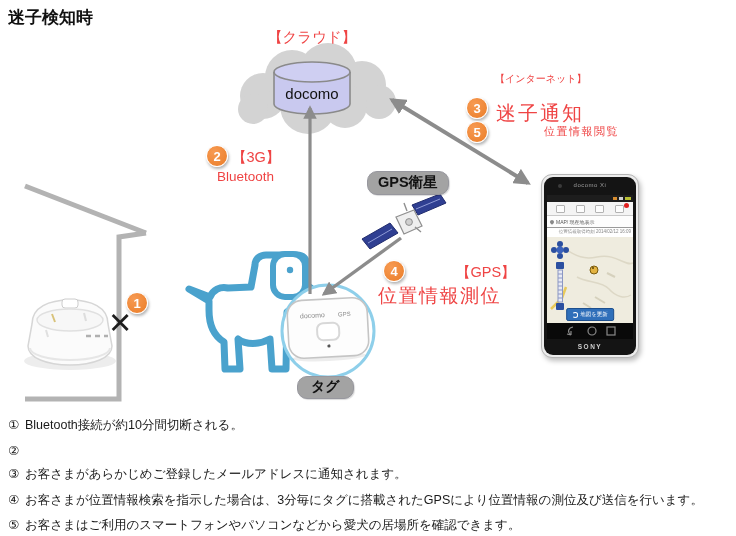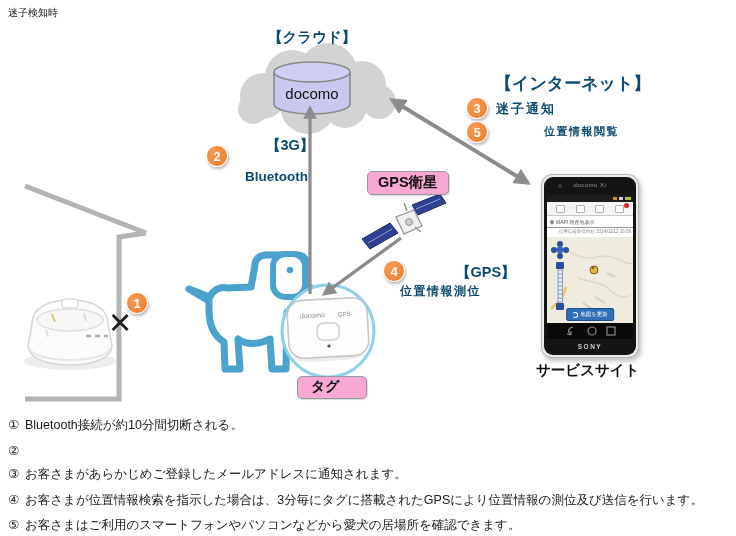--- a/index.html
+++ b/index.html
@@ -1,26 +1,26 @@
 <!DOCTYPE html>
 <html><head>
 <meta charset="utf-8">
 <style>
   html,body{margin:0;padding:0;background:#fff;}
   .canvas{position:relative;width:736px;height:536px;background:#fff;overflow:hidden;
           font-family:"Liberation Sans","DejaVu Sans",sans-serif;color:#111;}
   svg{display:block;}
   .overlay{position:absolute;left:0;top:0;}
-  .title{position:absolute;left:8px;top:6px;font-size:10px;font-weight:normal;}
-  .dtext{position:absolute;font-weight:bold;color:#0c4a6e;white-space:nowrap;}
+  .title{position:absolute;left:8px;top:6px;font-size:17px;font-weight:bold;}
+  .dtext{position:absolute;font-weight:normal;color:#ef4444;white-space:nowrap;}
   .badge{position:absolute;width:22px;height:22px;border-radius:50%;
          background:radial-gradient(circle at 35% 30%,#f79a52,#ea7d28);
          color:#fff;font-weight:bold;font-size:13px;text-align:center;line-height:22px;
          border:1.5px solid #fff;box-shadow:1px 2px 3px rgba(0,0,0,.3);box-sizing:border-box;}
-  .label-box{position:absolute;background:#f9a8d4;border:1.5px solid #97979e;border-radius:5px;
+  .label-box{position:absolute;background:#a3a3a3;border:1.5px solid #97979e;border-radius:10px;
          font-weight:bold;font-size:14.5px;padding:2px 9px 3px 9px;white-space:nowrap;
          box-shadow:1px 1px 1px rgba(0,0,0,.15);text-align:right;}
   .cross{position:absolute;font-size:29px;font-weight:bold;color:#1c1c1c;line-height:1;}
   .db-text{font-size:15px;fill:#111;text-anchor:middle;font-weight:500;}
   .tag-text{fill:#8a8a8a;text-anchor:middle;}
   
   .phone{position:absolute;left:541px;top:174px;width:98px;height:184px;background:#ececec;
          border:1px solid #b5b5b5;border-radius:11px;box-shadow:2px 3px 5px rgba(0,0,0,.25);box-sizing:border-box;}
   .phone-front{position:absolute;left:2px;top:2px;right:2px;bottom:2px;background:#141414;border-radius:9px;}
   .cam{position:absolute;left:14px;top:7px;width:4px;height:4px;border-radius:50%;background:#3a3a3a;}
@@ -127,39 +127,39 @@
       <rect x="0" y="0" width="80" height="58" rx="15" fill="#fdfdfd" stroke="#c5c5c5" stroke-width="1.6"></rect>
       <text x="25" y="18" class="tag-text" font-size="7">docomo</text>
       <text x="57" y="18" class="tag-text" font-size="6" fill="#777">GPS</text>
       <rect x="29" y="24" width="22" height="17" rx="6" fill="#ffffff" stroke="#d8d8d8" stroke-width="2"></rect>
       <circle cx="40" cy="47" r="1.6" fill="#555"></circle>
     </g>
   </svg>
 
   <div class="title">迷子検知時</div>
   <div class="dtext" style="left:268px;top:28px;font-size:14.5px;">【クラウド】</div>
-  <div class="dtext" style="left:495px;top:72px;font-size:17px;">【インターネット】</div>
+  <div class="dtext" style="left:495px;top:72px;font-size:10px;">【インターネット】</div>
 
   <div class="badge" style="left:206px;top:145px;">2</div>
-  <div class="dtext" style="left:232px;top:136px;font-size:14.5px;margin-left:34px;">【3G】</div>
-  <div class="dtext" style="left:217px;top:169px;font-size:13.5px;margin-left:28px;">Bluetooth</div>
+  <div class="dtext" style="left:232px;top:148px;font-size:14.5px;">【3G】</div>
+  <div class="dtext" style="left:217px;top:169px;font-size:13.5px;">Bluetooth</div>
 
   <div class="badge" style="left:466px;top:97px;">3</div>
-  <div class="dtext" style="left:496px;top:100px;font-size:13px;letter-spacing:2px;">迷子通知</div>
+  <div class="dtext" style="left:496px;top:100px;font-size:20px;letter-spacing:2px;">迷子通知</div>
   <div class="badge" style="left:466px;top:121px;">5</div>
   <div class="dtext" style="left:520px;top:124px;font-size:11px;letter-spacing:1.5px;margin-left:24px;">位置情報閲覧</div>
 
   <div class="badge" style="left:383px;top:260px;">4</div>
   <div class="dtext" style="left:409px;top:263px;font-size:14.5px;margin-left:47px;">【GPS】</div>
-  <div class="dtext" style="left:400px;top:283px;font-size:12px;letter-spacing:1.5px;text-align:center;">位置情報測位</div>
+  <div class="dtext" style="left:378px;top:283px;font-size:19px;letter-spacing:1.5px;text-align:center;">位置情報測位</div>
 
   <div class="badge" style="left:126px;top:292px;">1</div>
   <div class="cross" style="left:108px;top:309px;">✕</div>
 
-  <div class="label-box" style="left:297px;top:376px;font-size:14px;padding:1px 26px 2px 13px;">タグ</div>
+  <div class="label-box" style="left:297px;top:376px;font-size:14px;padding:1px 13px 2px 13px;">タグ</div>
   <div class="label-box" style="left:367px;top:171px;padding:1px 10px 2px 10px;">GPS衛星</div>
 
   <div class="phone">
     <div class="phone-front">
       <div class="cam"></div>
       <div class="carrier">docomo Xi</div>
       <div class="screen">
         <div class="sbar">
           <i class="si o"></i>
           <i class="si w"></i>
@@ -206,21 +206,20 @@
       <div class="navbar">
         <svg width="90" height="16" viewBox="0 0 90 16">
           <path d="M26,4 C21,5 20,9 24,12 M24,12 l-4,-1 m4,1 l0,-4" stroke="#8a8a8a" stroke-width="1.2" fill="none"></path>
           <circle cx="45" cy="8" r="4" stroke="#8a8a8a" stroke-width="1.2" fill="none"></circle>
           <rect x="60" y="4" width="8" height="8" stroke="#8a8a8a" stroke-width="1.2" fill="none"></rect>
         </svg>
       </div>
       <div class="sony">SONY</div>
     </div>
   </div>
-  <div class="svc-caption">サービスサイト</div>
 
   <div class="notes">
     <div class="note-row">
       <span class="note-num">①</span>
       <span>Bluetooth接続が約10分間切断される。</span>
     </div>
     <div class="note-row">
       <span class="note-num">②</span>
     </div>
     <div class="note-row">

